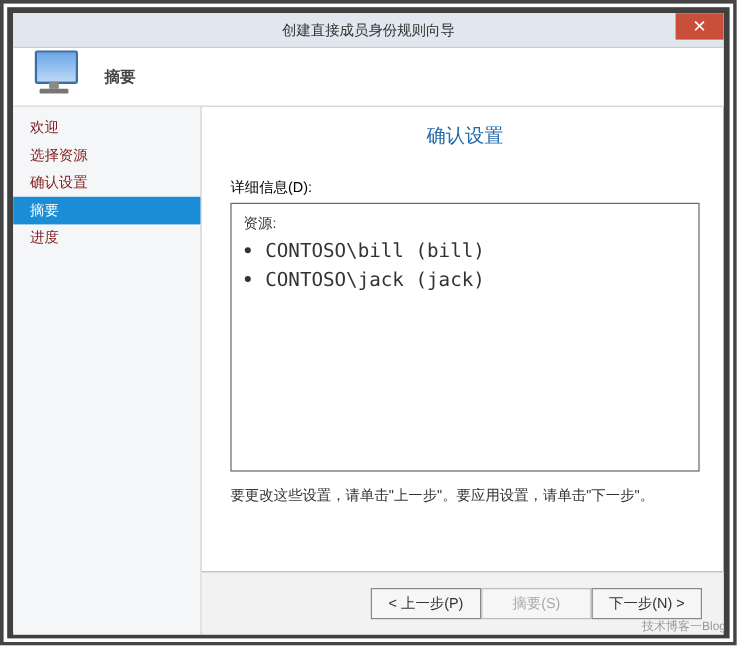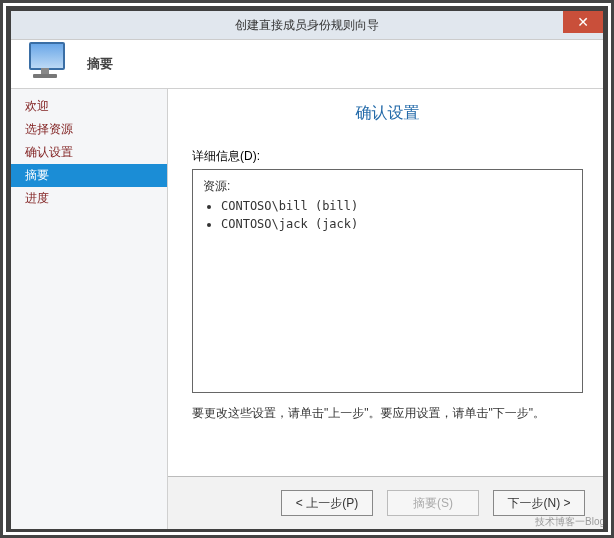--- a/index.html
+++ b/index.html
@@ -143,40 +143,39 @@
   .details-box .res-title {
     margin-bottom: 2px;
   }
   .details-box ul {
     margin: 0 0 0 18px;
     padding: 0;
   }
   .details-box li {
     list-style: disc;
     font-family: Consolas, monospace;
-    font-size: 12px;
+    font-size: 16px;
     line-height: 1.5;
   }
   .hint {
     margin-top: 12px;
     font-size: 12px;
     color: #333;
   }
   
   .button-bar {
     position: absolute;
     left: 0; right: 0; bottom: 0;
     height: 52px;
     border-top: 1px solid #bbb;
     background: #f2f2f2;
     display: flex;
     align-items: center;
     justify-content: flex-end;
     padding-right: 18px;
-    gap: 14px;
   }
   .btn {
     min-width: 90px;
     height: 24px;
     border: 1px solid #888;
     background: #f6f6f6;
     font-size: 12px;
     color: #333;
     display: inline-flex;
     align-items: center;

